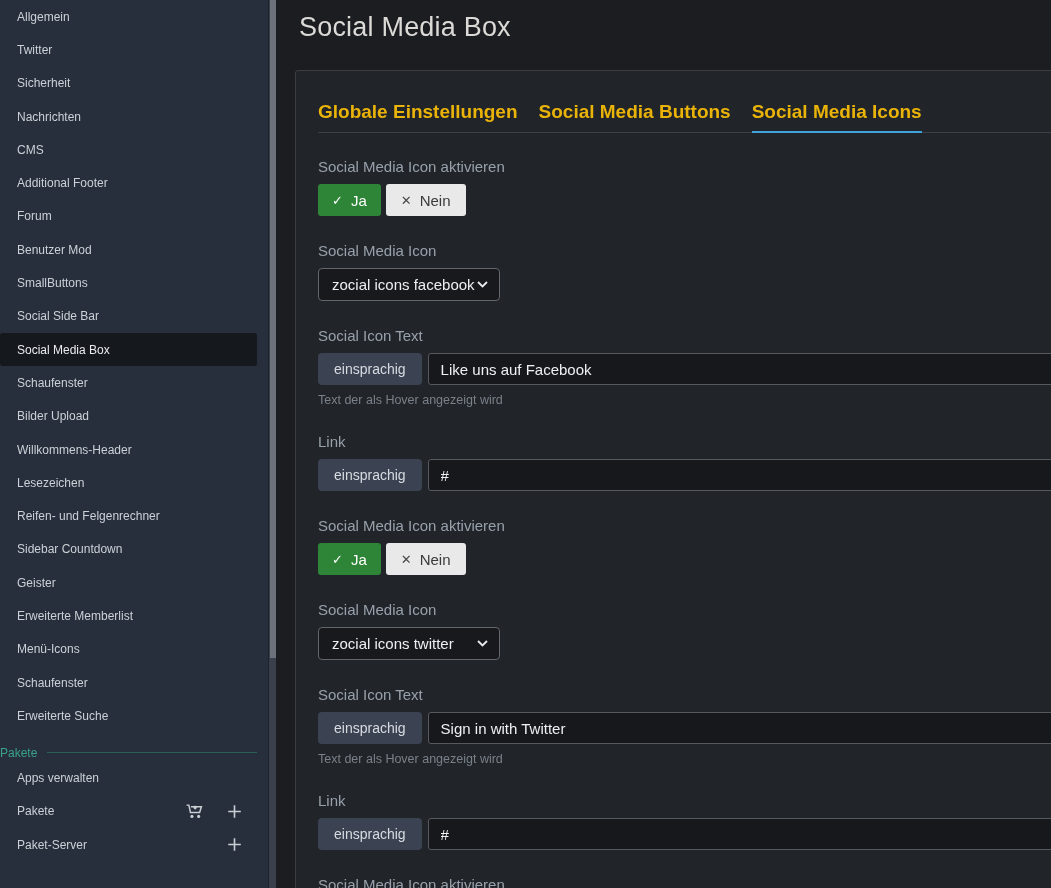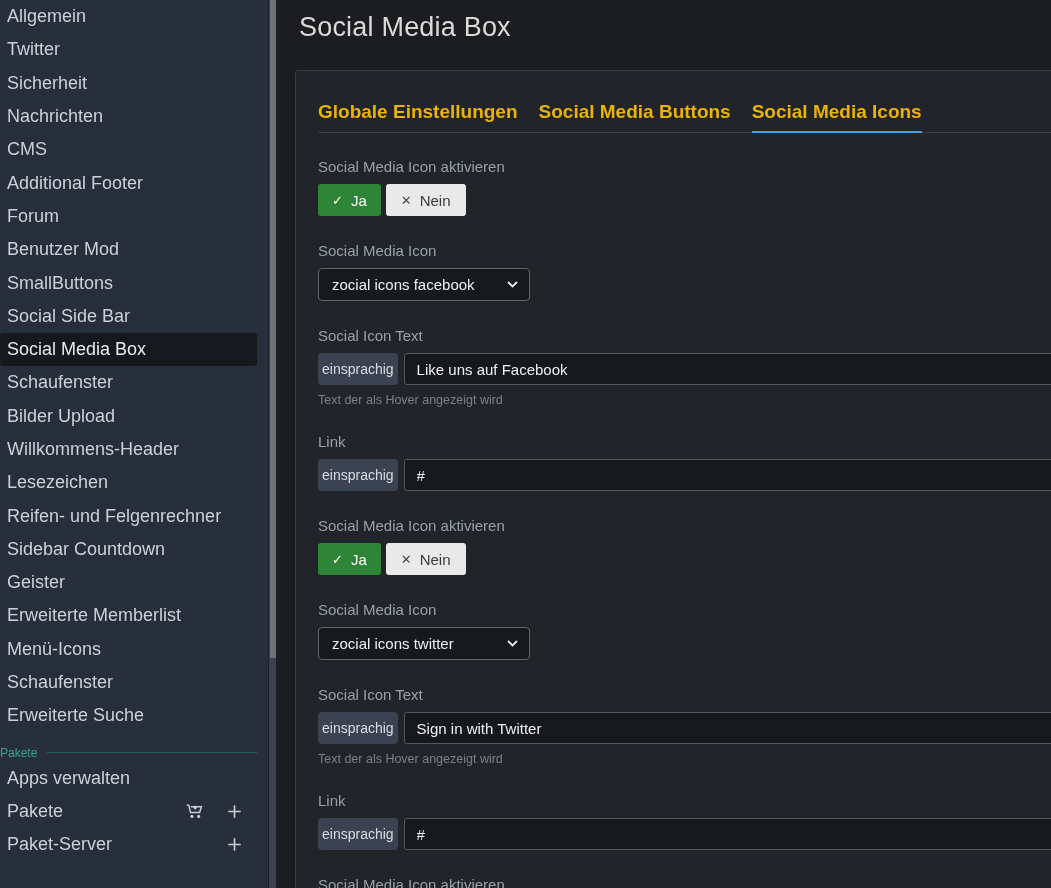--- a/index.html
+++ b/index.html
@@ -7,22 +7,22 @@
     width:1051px;height:888px;overflow:hidden;position:relative;
     background:#1b1d21;
     font-family:"Liberation Sans","DejaVu Sans",sans-serif;
     -webkit-font-smoothing:antialiased;
   }
   
   .sidebar{position:absolute;left:0;top:0;width:268px;height:888px;background:#272f3c;}
   .sidebar ul{list-style:none;margin:0;padding:0;}
   .nav-item{
     height:33.3px;display:flex;align-items:center;
-    padding:0 14px 0 7px;margin-right:11px;
-    color:#ccd1d7;font-size:18px;cursor:pointer;border-radius:3px;
+    padding:0 14px 0 17px;margin-right:11px;
+    color:#ccd1d7;font-size:12px;cursor:pointer;border-radius:3px;
     white-space:nowrap;
   }
   .nav-item.active{background:#15181d;color:#e9ebee;}
   .section-head{
     display:flex;align-items:center;margin:13px 11px 2px 0;
     color:#3aa18a;font-size:12px;white-space:nowrap;
   }
   .section-head .rule{flex:1;height:1px;background:#2a6055;margin-left:10px;}
   .icon-slots{margin-left:auto;display:flex;gap:22px;align-items:center;}
   .icon-slot{width:18px;display:flex;justify-content:center;align-items:center;}
@@ -54,29 +54,29 @@
   .btn-row{display:flex;gap:5px;}
   .btn{
     height:32px;display:inline-flex;align-items:center;border-radius:3px;
     font-size:15px;cursor:pointer;box-sizing:border-box;
   }
   .btn-yes{background:#2e8537;color:#ffffff;padding:0 14px;gap:8px;}
   .btn-yes .glyph{font-size:13px;font-weight:bold;}
   .btn-no{background:#e9e9e9;color:#3a3a3a;padding:0 15px;gap:8px;}
   .btn-no .glyph{font-size:13px;color:#4a4a4a;}
   .select{
-    width:212px;height:33px;background:#17191c;border:1px solid #63666b;border-radius:4px;
+    width:182px;height:33px;background:#17191c;border:1px solid #63666b;border-radius:4px;
     display:flex;align-items:center;padding:0 11px 0 13px;box-sizing:border-box;
     color:#edeff1;font-size:15px;cursor:pointer;
   }
   .select .chev{margin-left:auto;display:flex;}
   .input-row{display:flex;gap:6px;align-items:stretch;}
   .lang-badge{
     background:#3b4251;color:#d8dce2;border-radius:4px;font-size:14px;
-    display:flex;align-items:center;padding:0 4px;height:32px;cursor:pointer;white-space:nowrap;
+    display:flex;align-items:center;padding:0 16px;height:32px;cursor:pointer;white-space:nowrap;
   }
   input.text{
     flex:1;height:32px;background:#17181b;border:1px solid #55585d;border-radius:3px;
     color:#eef0f2;font-size:15px;padding:0 12px;box-sizing:border-box;
     font-family:inherit;outline:none;min-width:0;
   }
   .help{font-size:12.5px;color:#7a8189;margin-top:8px;}
 </style>
 </head>
 <body>

